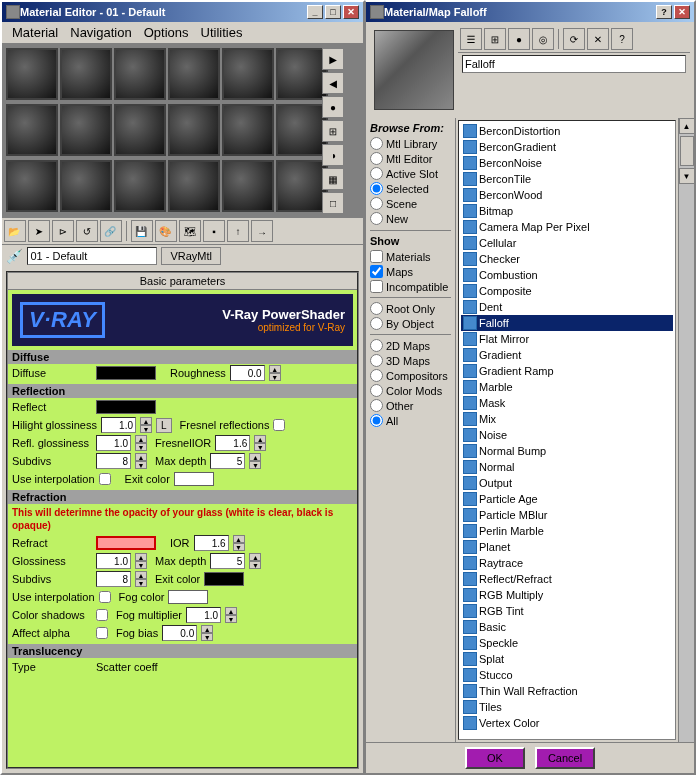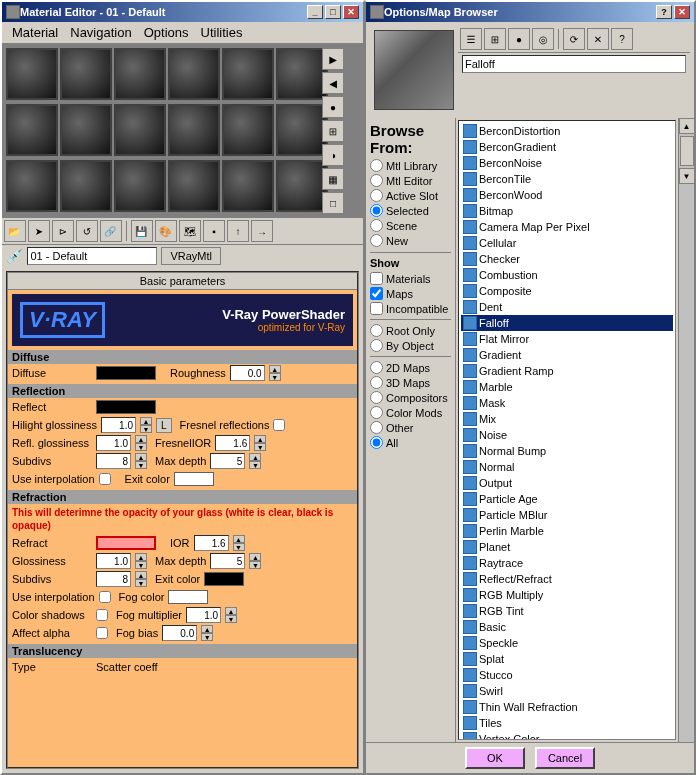--- a/index.html
+++ b/index.html
@@ -122,21 +122,21 @@
       background: #d4d0c8;
       border: 1px solid #808080;
       font-size: 11px;
       cursor: pointer;
     }
 
     
     .params-panel {
       margin: 4px;
       border: 2px groove #808080;
-      background: #fdba74;
+      background: #bef264;
       overflow-y: auto;
       flex: 1;
     }
 
     .panel-title {
       background: #d4d0c8;
       border-bottom: 1px solid #808080;
       padding: 2px 6px;
       font-size: 11px;
       display: flex;
@@ -324,21 +324,21 @@
 
     .map-icon {
       width: 14px; height: 14px;
       background: #4488cc;
       display: inline-block;
       border: 1px solid #2266aa;
       flex-shrink: 0;
     }
 
     .browse-from-section { margin-bottom: 4px; }
-    .browse-from-title { font-weight: bold; font-size: 15px; margin-bottom: 2px; }
+    .browse-from-title { font-weight: bold; font-size: 11px; margin-bottom: 2px; font-style: italic; }
 
     .radio-row {
       display: flex;
       align-items: center;
       gap: 3px;
       padding: 1px 0;
       font-size: 11px;
     }
 
     .show-section { margin-top: 4px; }
@@ -357,21 +357,21 @@
     .browser-bottom {
       display: flex;
       justify-content: center;
       gap: 10px;
       padding: 4px;
       border-top: 1px solid #808080;
     }
 
     .dialog-btn {
       width: 60px; height: 22px;
-      background: #f0abfc;
+      background: #a21caf;
       border: 2px solid #fff;
       border-right-color: #404040;
       border-bottom-color: #404040;
       font-size: 11px;
       cursor: pointer;
     }
 
     .vertical-scrollbar {
       width: 16px;
       background: #c0c0c0;
@@ -636,21 +636,21 @@
       <span>Scatter coeff</span>
     </div>
   </div>
 </div>
 
 <div class="map-browser">
 
   <div class="browser-titlebar">
     <div class="titlebar-left">
       <span class="titlebar-icon"></span>
-      <span>Options/Map Browser</span>
+      <span>Material/Map Falloff</span>
     </div>
     <div class="titlebar-buttons">
       <div class="titlebar-btn">?</div>
       <div class="titlebar-btn close">✕</div>
     </div>
   </div>
 
   <div style="display: flex; align-items: flex-start; padding: 4px;">
 
     <div class="browser-preview" style="background: linear-gradient(135deg, #aaa 0%, #555 40%, #888 100%);"></div>
@@ -905,24 +905,20 @@
           <div class="map-item">
             <span class="map-icon"></span>
             <span>Splat</span>
           </div>
           <div class="map-item">
             <span class="map-icon"></span>
             <span>Stucco</span>
           </div>
           <div class="map-item">
             <span class="map-icon"></span>
-            <span>Swirl</span>
-          </div>
-          <div class="map-item">
-            <span class="map-icon"></span>
             <span>Thin Wall Refraction</span>
           </div>
           <div class="map-item">
             <span class="map-icon"></span>
             <span>Tiles</span>
           </div>
           <div class="map-item">
             <span class="map-icon"></span>
             <span>Vertex Color</span>
           </div>

